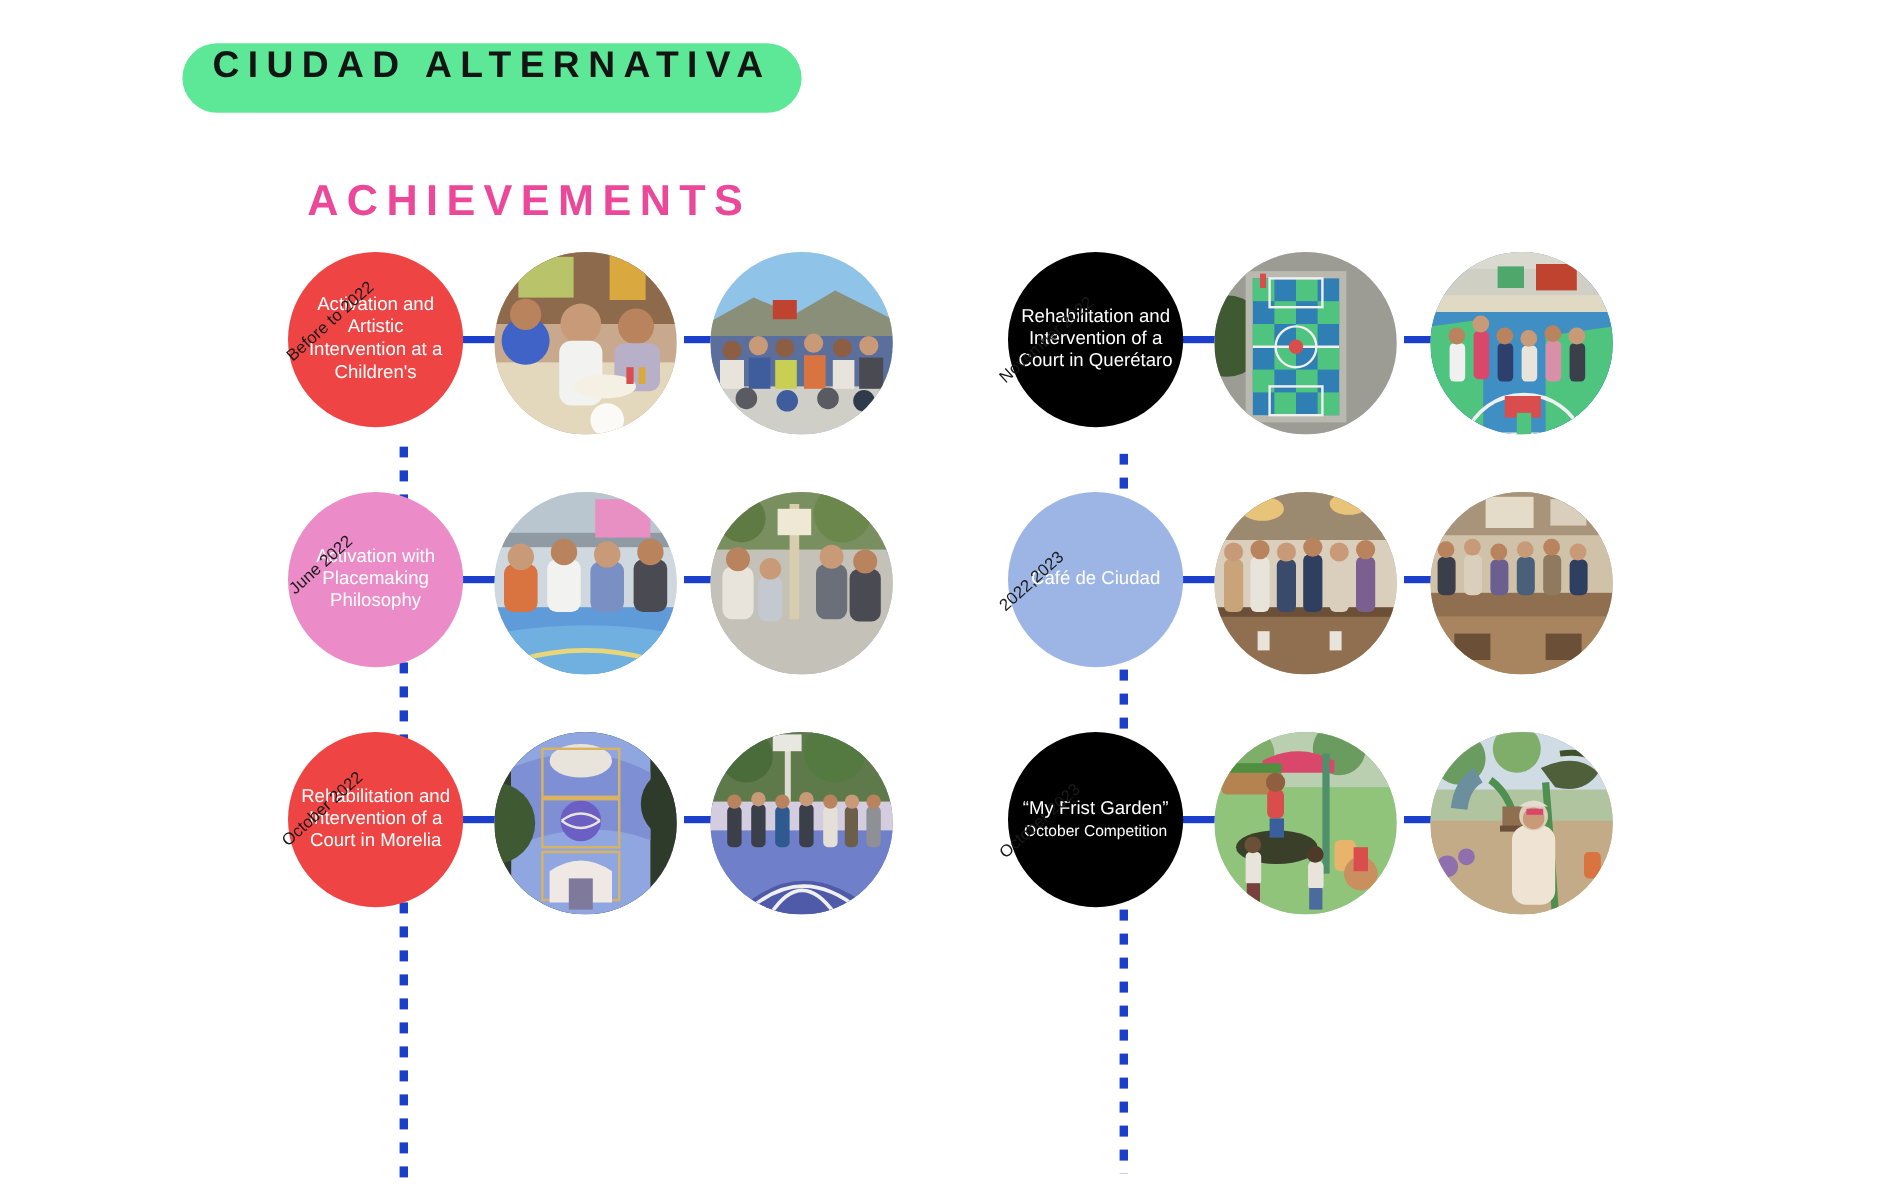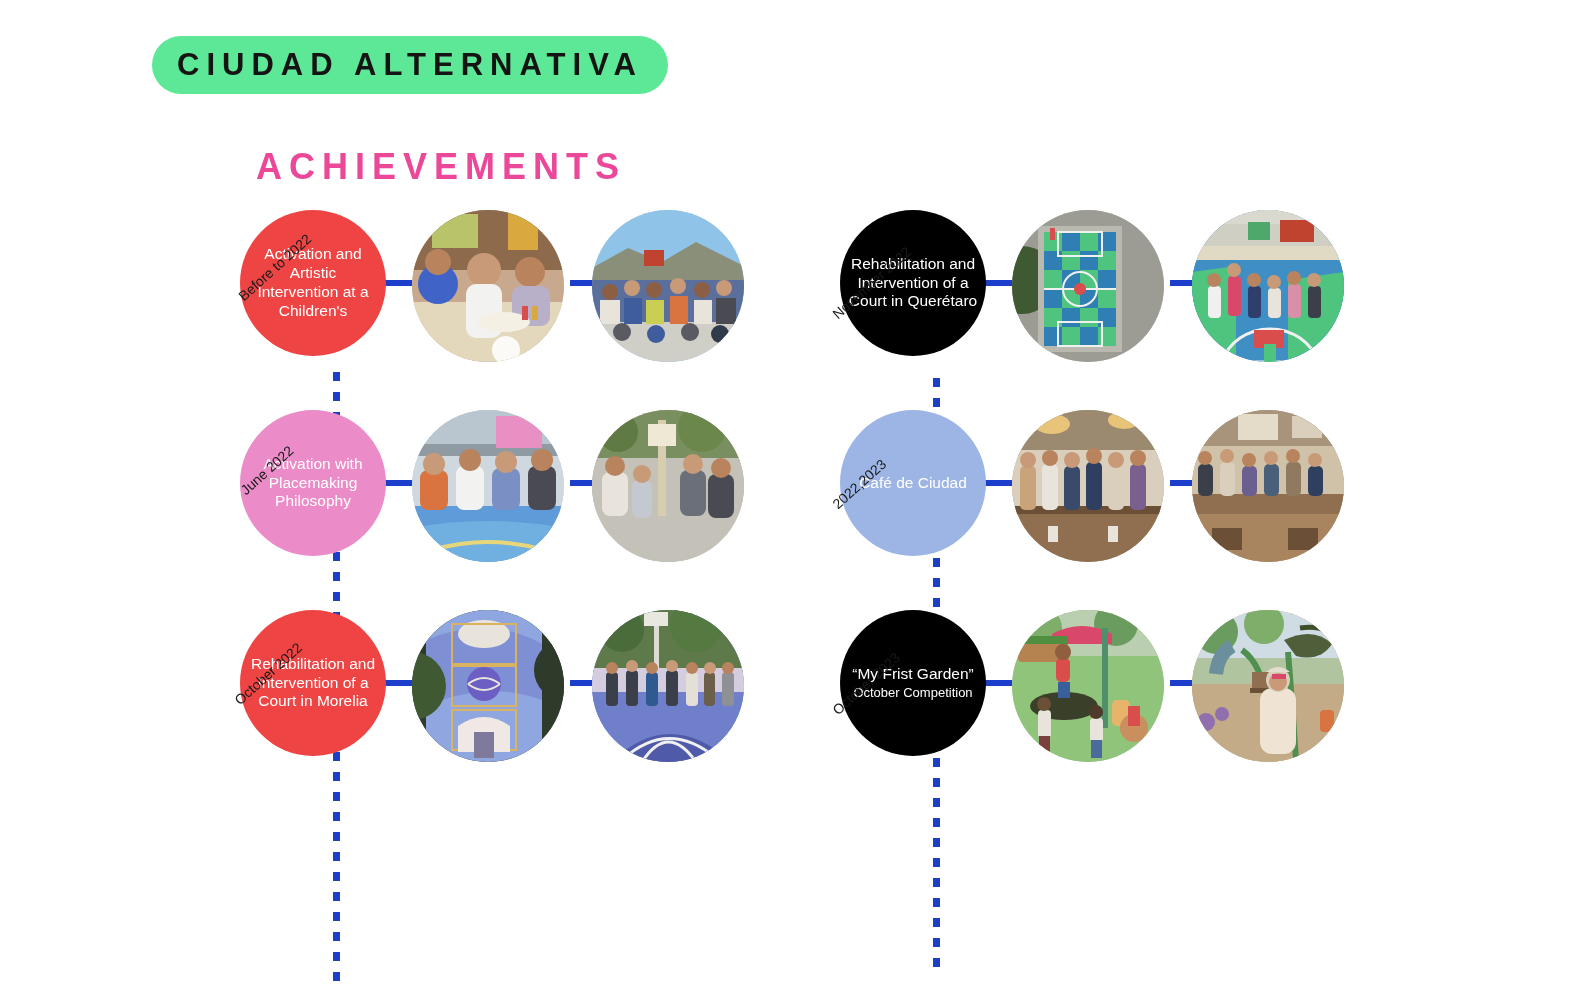--- a/index.html
+++ b/index.html
@@ -10,21 +10,21 @@
     position:relative;
     overflow:hidden;
   }
 
   
   .brand-badge {
     position:absolute; left:152px; top:36px;
     width:516px; height:58px;
     background:var(--brand, #5CE896);
     border-radius:29px;
-    display:flex; align-items:center; justify-content:center;
+    display:flex; justify-content:center;
   }
   .brand-badge span {
     font-size:31px; font-weight:700; letter-spacing:7px;
     color:#141414;
   }
   .section-title {
     position:absolute; left:256px; top:146px;
     font-size:36px; font-weight:700; letter-spacing:7px;
     color:#ec4899;
   }

